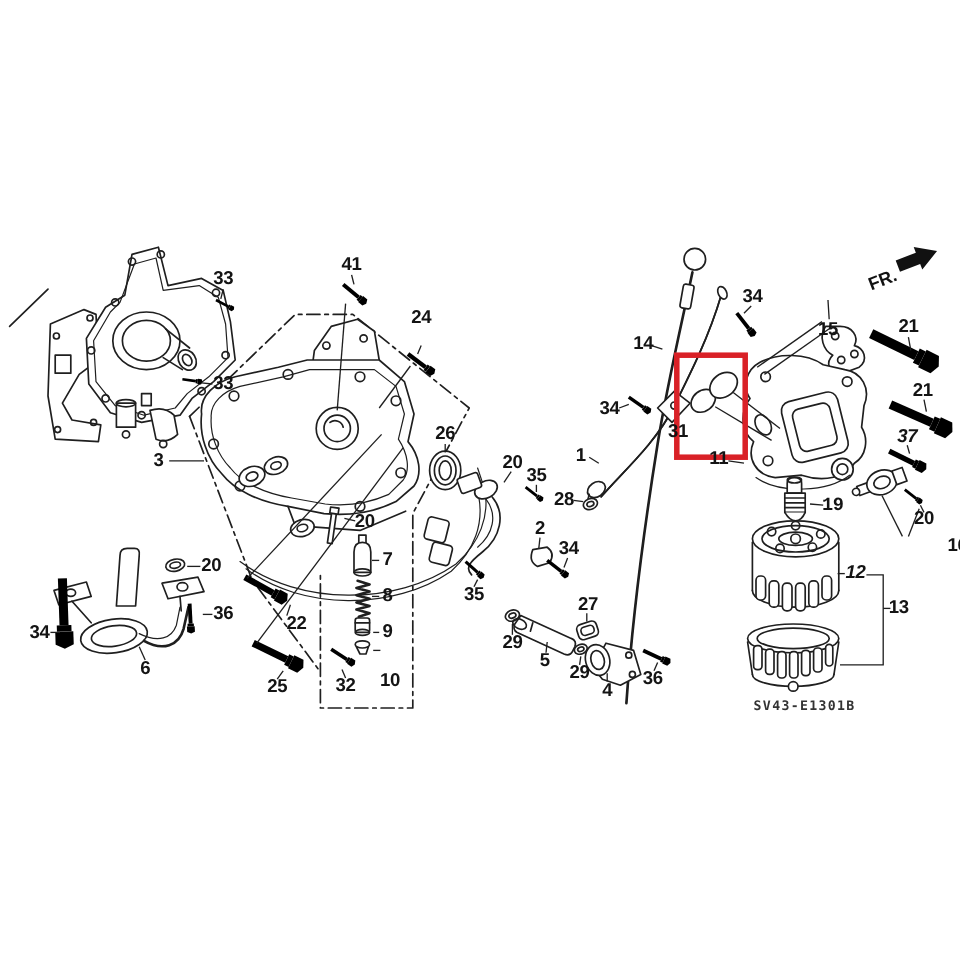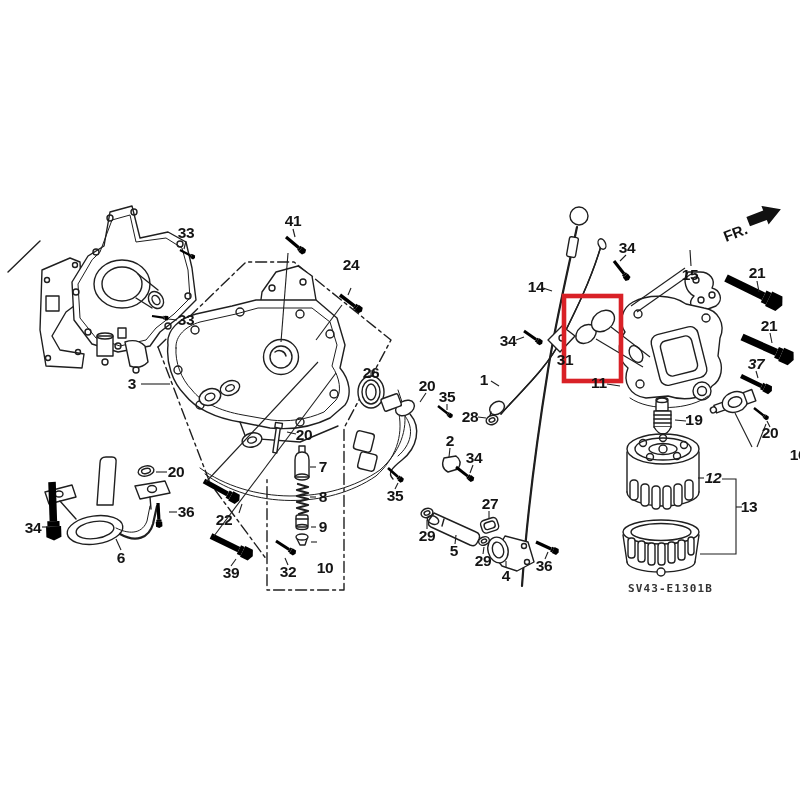--- a/index.html
+++ b/index.html
@@ -360,28 +360,28 @@
 
   <text class="code-text" x="628" y="592">SV43-E1301B</text>
 </svg>
 
 <div id="labels-layer">
       <div class="part-label" style="left: 186px; top: 233px;">33</div>
       <div class="part-label" style="left: 186px; top: 320px;">33</div>
       <div class="part-label" style="left: 293px; top: 221px;">41</div>
       <div class="part-label" style="left: 351px; top: 265px;">24</div>
       <div class="part-label" style="left: 132px; top: 384px;">3</div>
-      <div class="part-label" style="left: 371px; top: 362px; margin-top: 11px;">26</div>
+      <div class="part-label" style="left: 371px; top: 362px;">26</div>
       <div class="part-label" style="left: 304px; top: 435px; text-align: center;">20</div>
       <div class="part-label" style="left: 323px; top: 467px;">7</div>
       <div class="part-label" style="left: 323px; top: 497px;">8</div>
       <div class="part-label" style="left: 323px; top: 527px;">9</div>
       <div class="part-label" style="left: 325px; top: 568px;">10</div>
-      <div class="part-label" style="left: 224px; top: 520px;">22</div>
-      <div class="part-label" style="left: 231px; top: 573px;">39</div>
+      <div class="part-label" style="left: 247px; top: 520px;">22</div>
+      <div class="part-label" style="left: 231px; top: 573px;">25</div>
       <div class="part-label" style="left: 288px; top: 572px;">32</div>
       <div class="part-label" style="left: 176px; top: 472px;">20</div>
       <div class="part-label" style="left: 33px; top: 528px;">34</div>
       <div class="part-label" style="left: 186px; top: 512px;">36</div>
       <div class="part-label" style="left: 121px; top: 558px;">6</div>
       <div class="part-label" style="left: 427px; top: 386px;">20</div>
       <div class="part-label" style="left: 447px; top: 397px;">35</div>
       <div class="part-label" style="left: 395px; top: 496px;">35</div>
       <div class="part-label" style="left: 470px; top: 417px;">28</div>
       <div class="part-label" style="left: 484px; top: 380px;">1</div>

